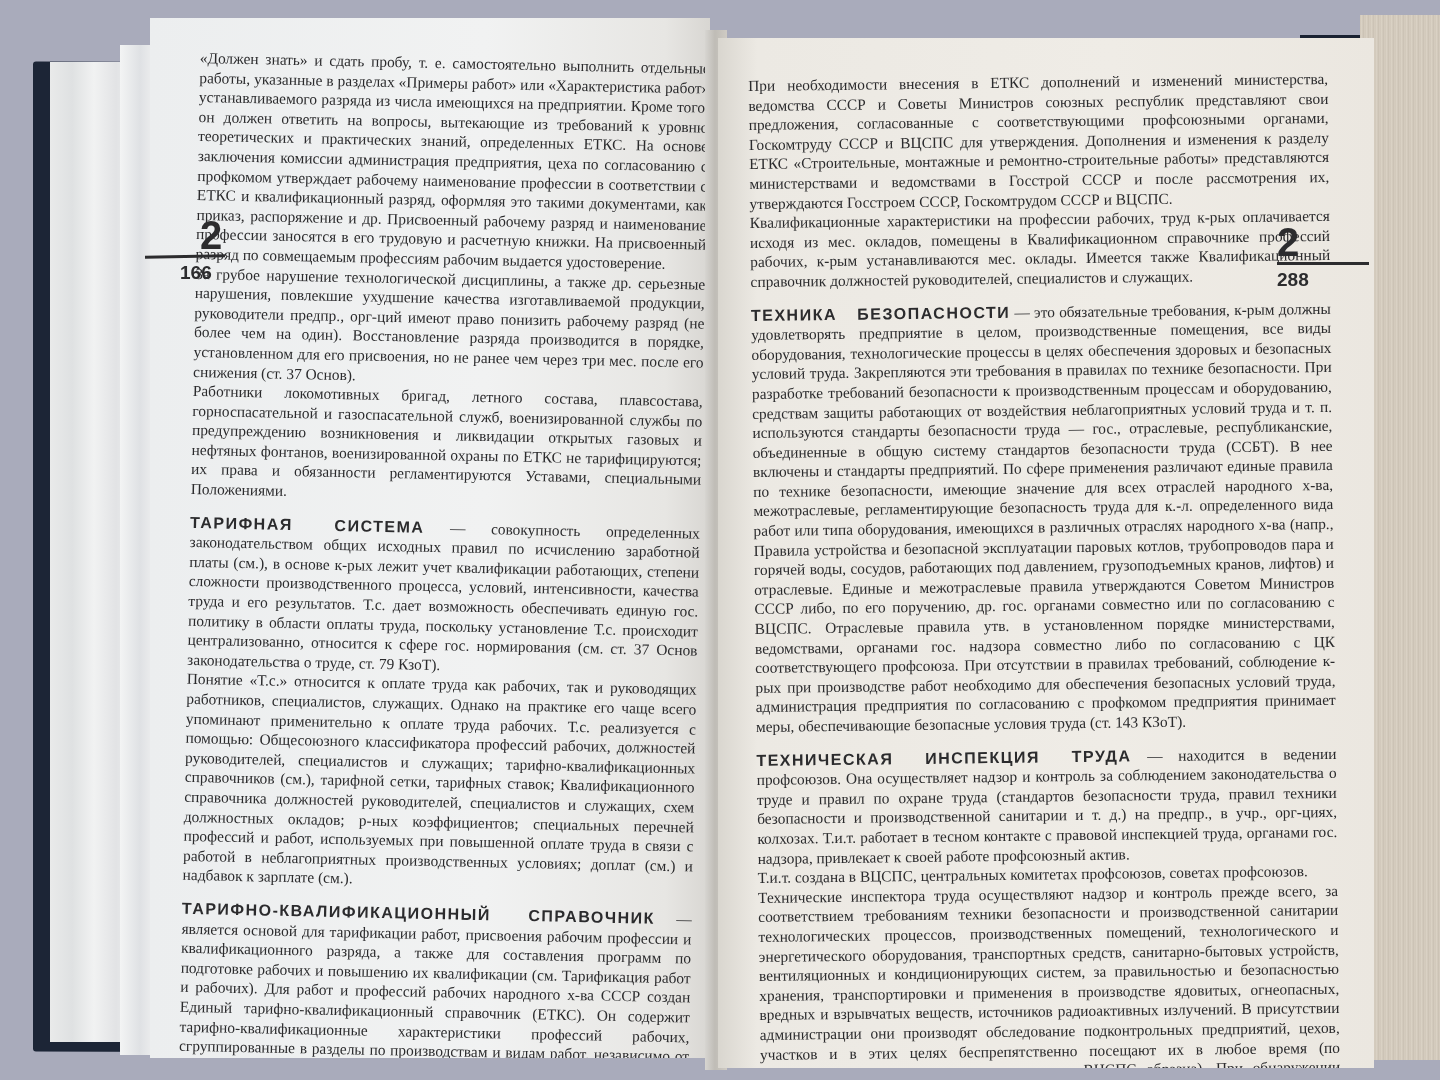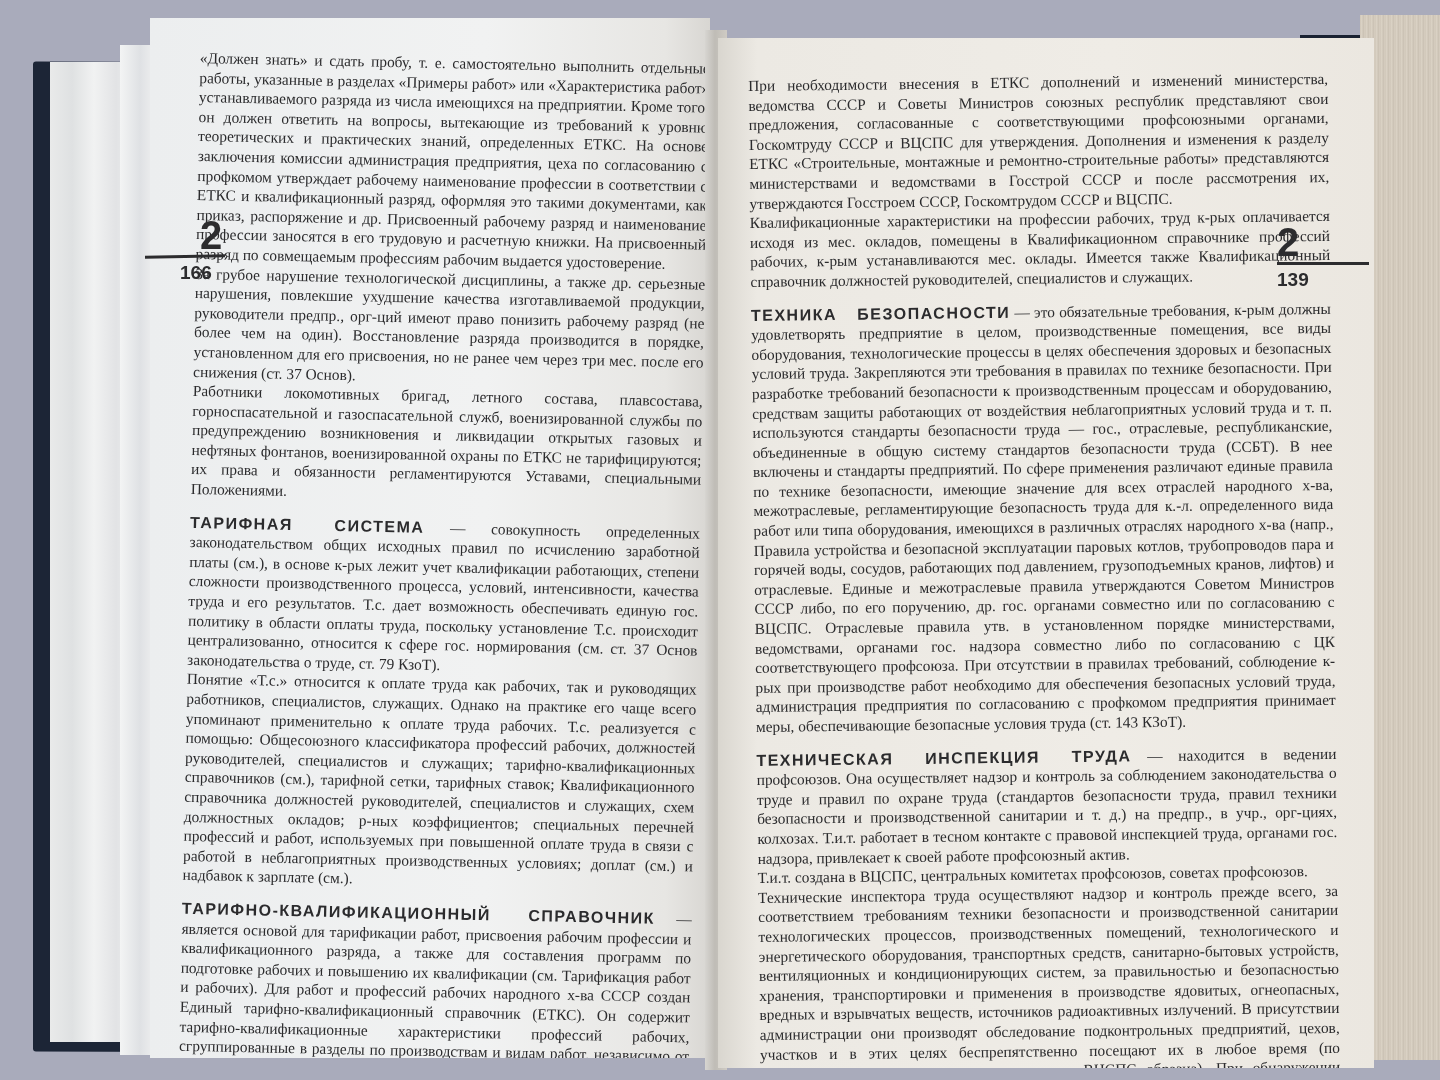--- a/index.html
+++ b/index.html
@@ -126,15 +126,15 @@
   </div>
 
   <div class="chapter-mark mark-left">
     <div class="num">2</div>
     <div class="rule"></div>
     <div class="pg">166</div>
   </div>
   <div class="chapter-mark mark-right">
     <div class="num">2</div>
     <div class="rule"></div>
-    <div class="pg">139</div>
+    <div class="pg">288</div>
   </div>
 </div>
 
 </body></html>

